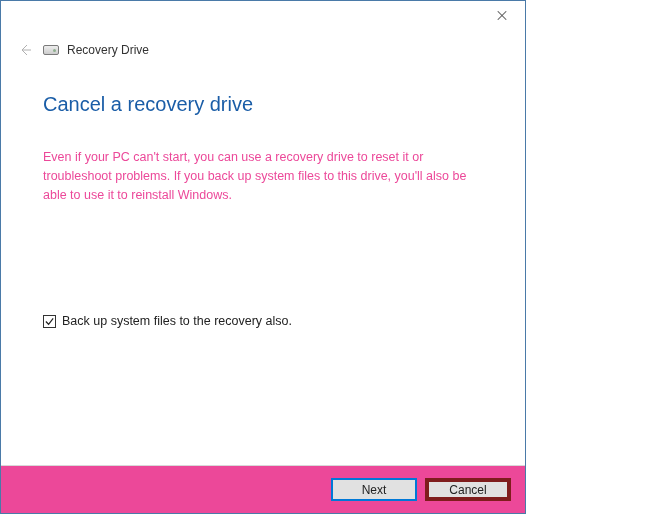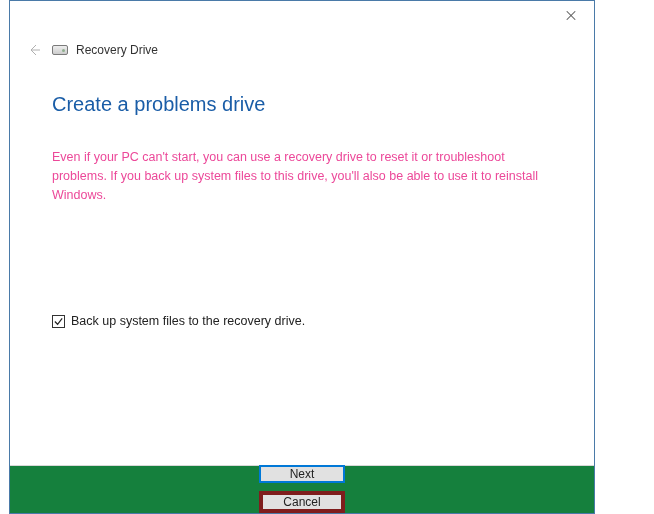--- a/index.html
+++ b/index.html
@@ -8,28 +8,27 @@
       padding: 0;
     }
     body {
       font-family: "Segoe UI", Tahoma, sans-serif;
       background: #fff;
       width: 654px;
       height: 514px;
       overflow: hidden;
     }
     .window {
-      width: 586px;
+      width: 526px;
       height: 514px;
       border: 1px solid #4a7aa8;
       background: #fff;
       position: relative;
       display: flex;
       flex-direction: column;
-      margin-left: 9px;
     }
     .titlebar {
       height: 30px;
       display: flex;
       justify-content: flex-end;
       align-items: center;
       padding-right: 18px;
     }
     .close-icon {
       width: 10px;
@@ -129,27 +128,26 @@
       justify-content: center;
     }
     .checkbox-box svg {
       width: 11px;
       height: 11px;
     }
 
     .button-bar {
       height: 48px;
       border-top: 1px solid #d8d8d8;
-      background: #15803d;
+      background: #ec4899;
       display: flex;
       justify-content: flex-end;
       align-items: center;
       gap: 8px;
       padding: 0 14px;
-      flex-direction: column;
     }
     .btn {
       min-width: 86px;
       height: 23px;
       font-size: 12px;
       font-family: inherit;
       background: #e1e1e1;
       border: 4px solid #7f1d1d;
       color: #222;
       cursor: pointer;
@@ -173,30 +171,30 @@
     <div class="back-arrow">
       <svg viewBox="0 0 16 16" width="16" height="16">
         <path d="M10 3 L5 8 L10 13 M5 8 H14"></path>
       </svg>
     </div>
     <div class="drive-icon"></div>
     <div class="breadcrumb-text">Recovery Drive</div>
   </div>
 
   <div class="content">
-    <h1 class="page-title">Create a problems drive</h1>
+    <h1 class="page-title">Cancel a recovery drive</h1>
     <p class="body-text">Even if your PC can't start, you can use a recovery drive to reset it or troubleshoot problems. If you back up system files to this drive, you'll also be able to use it to reinstall Windows.</p>
 
     <label class="checkbox-row">
       <span class="checkbox-box">
         <svg viewBox="0 0 12 12">
           <path d="M2 6 L5 9 L10 2.5" stroke="#222" stroke-width="1.3" fill="none"></path>
         </svg>
       </span>
-      <span>Back up system files to the recovery drive.</span>
+      <span>Back up system files to the recovery also.</span>
     </label>
   </div>
 
   <div class="button-bar">
     <button class="btn primary">Next</button>
     <button class="btn">Cancel</button>
   </div>
 
 </div>
 

